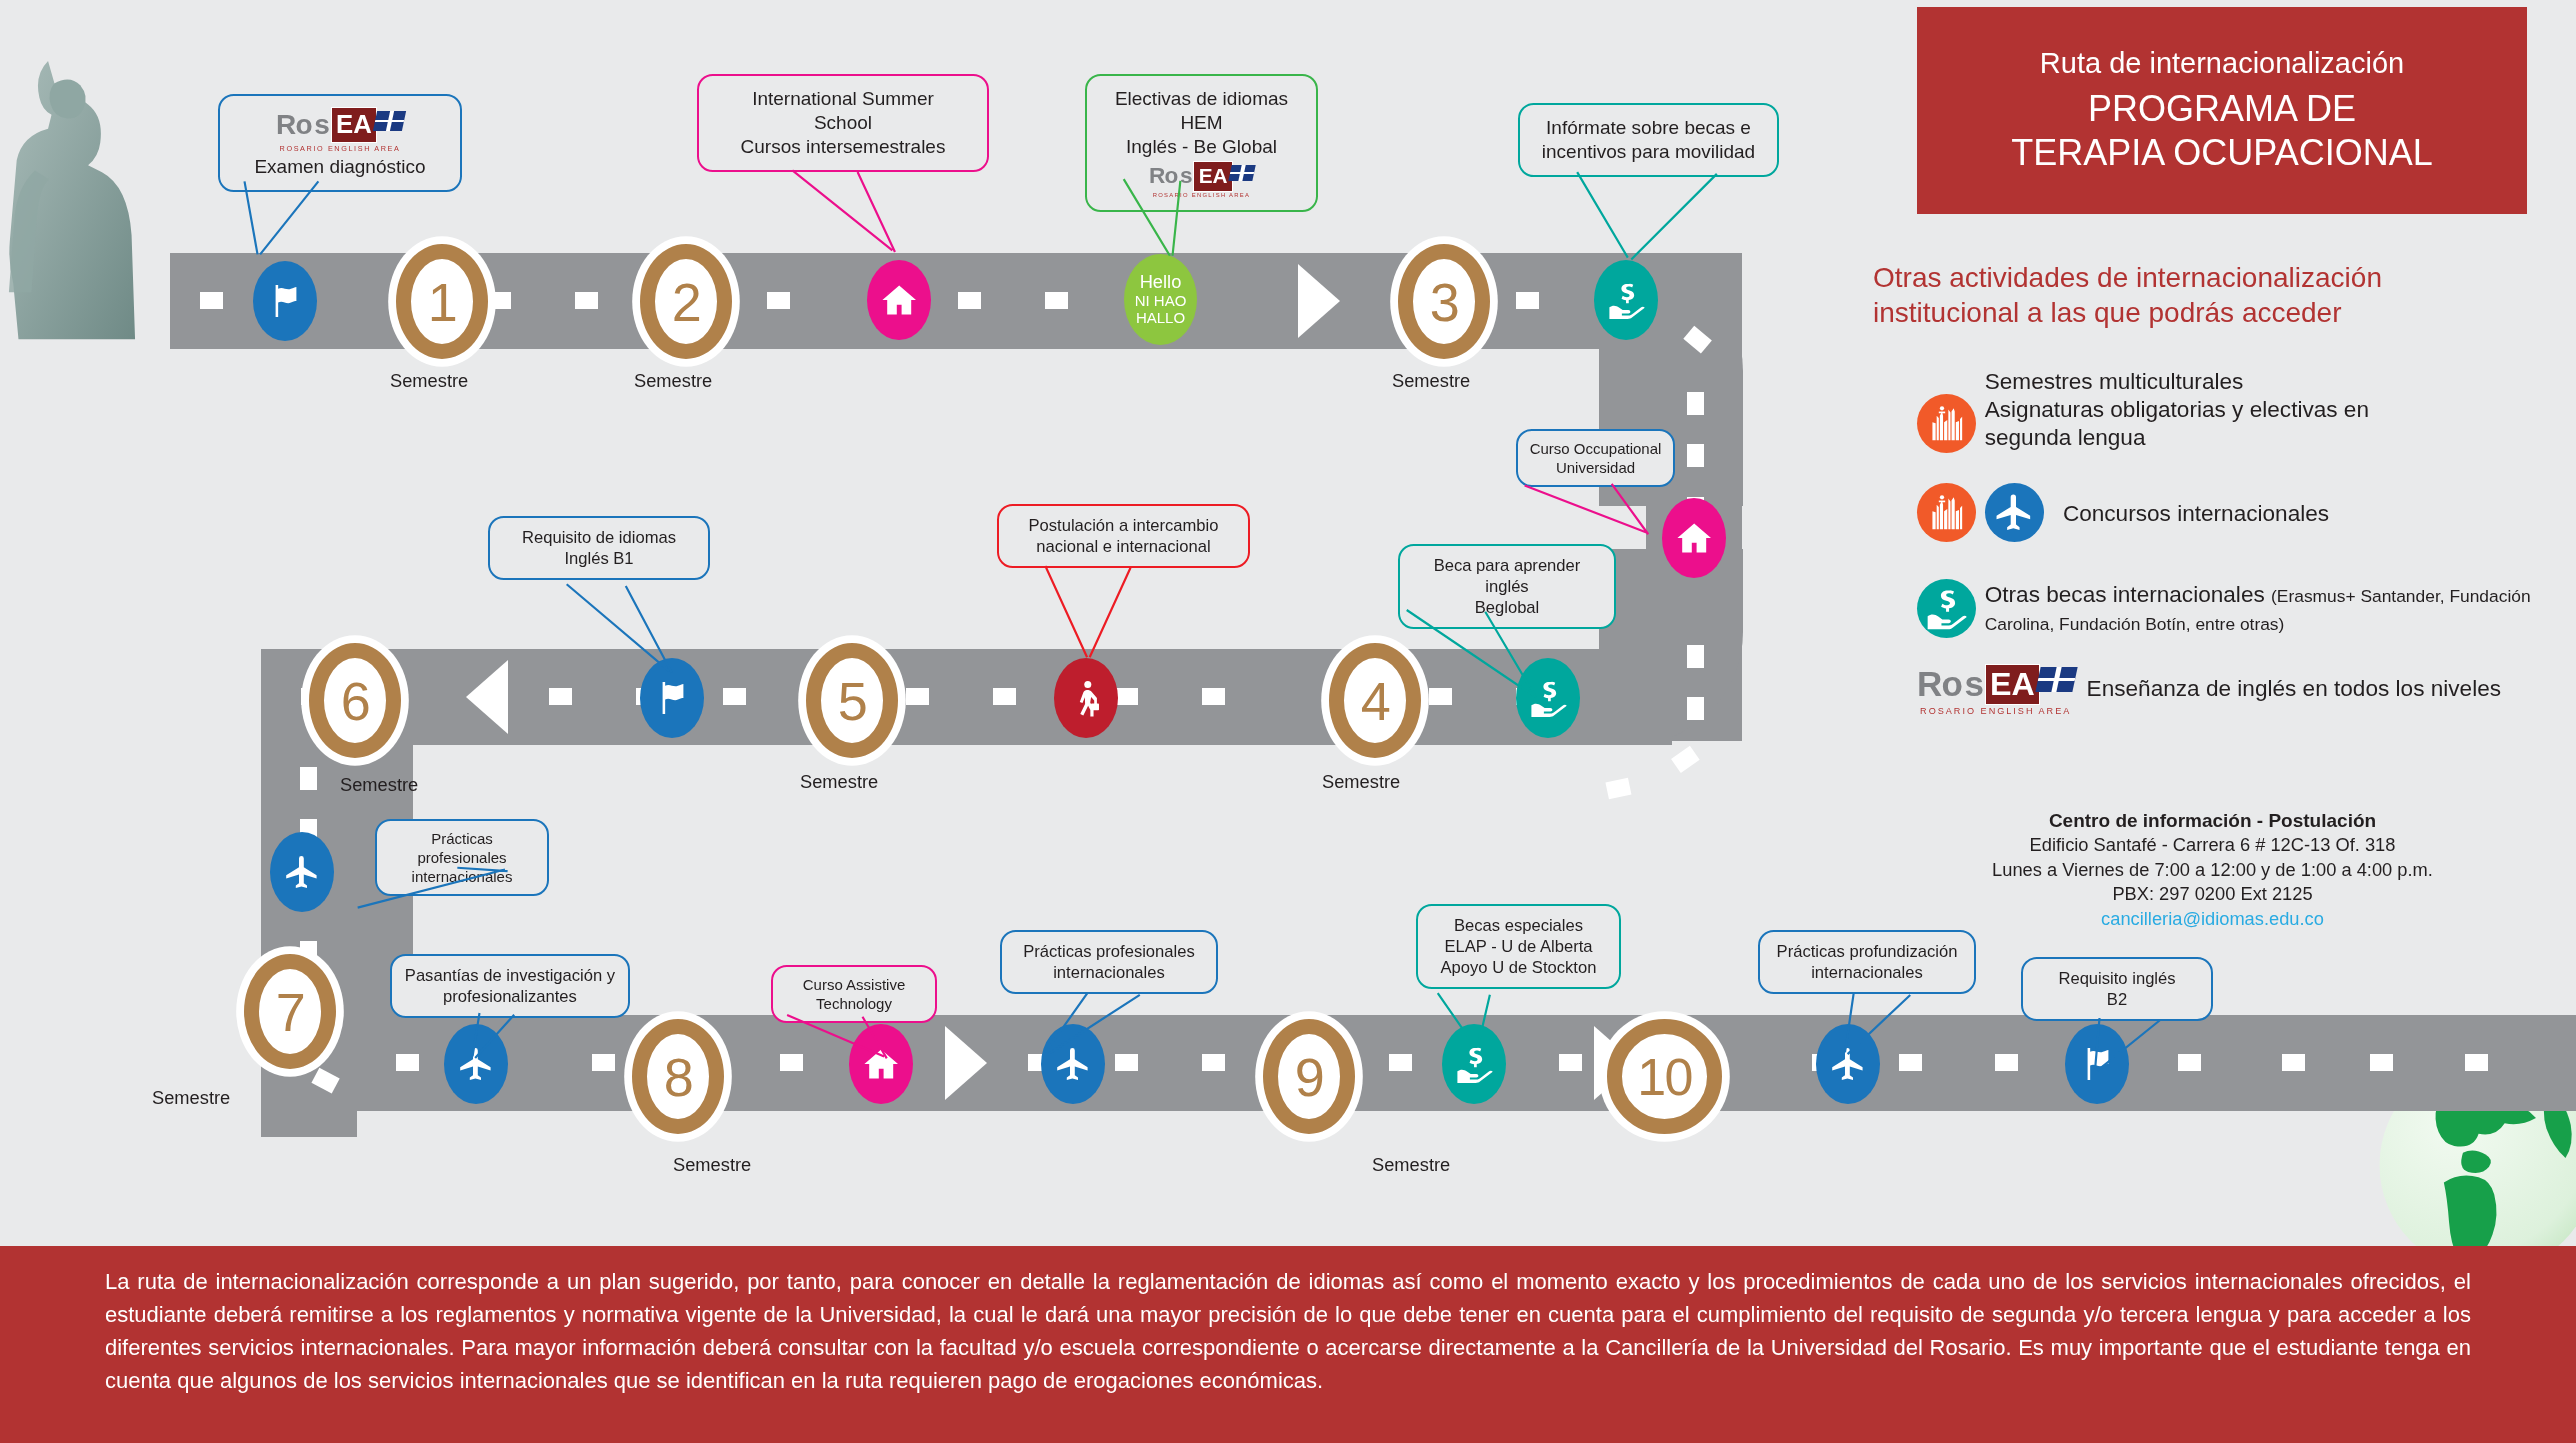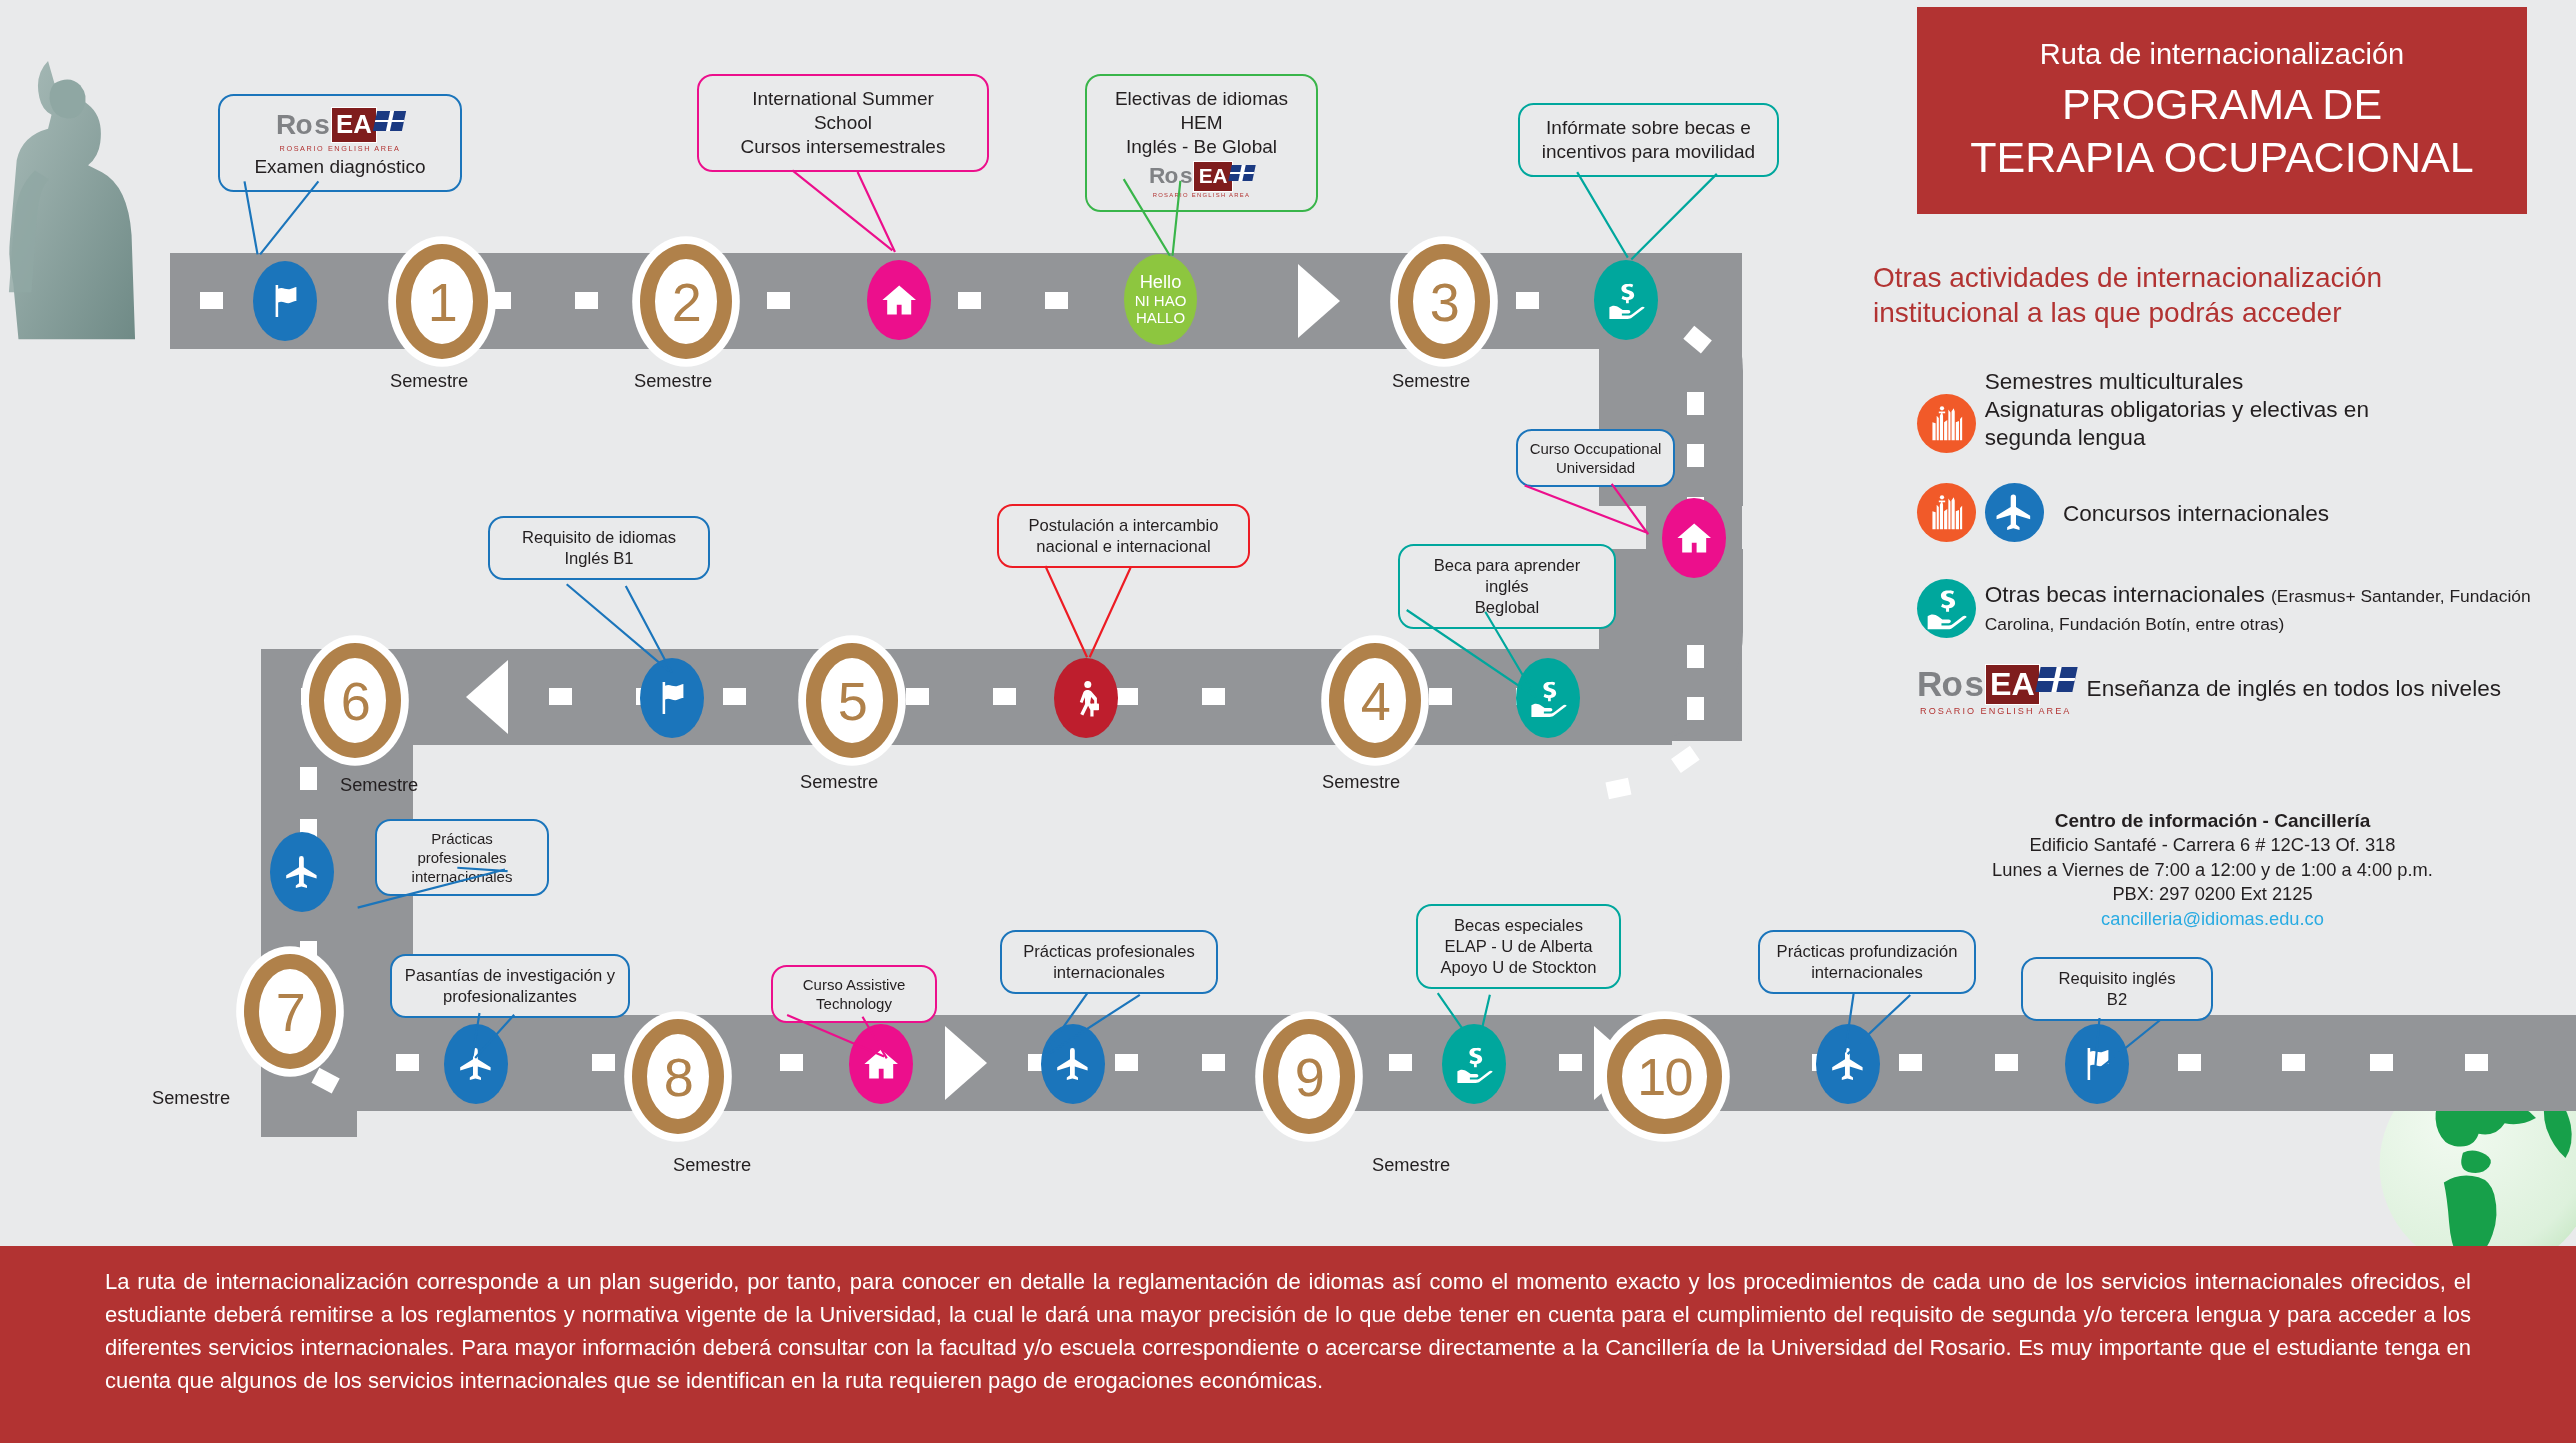--- a/index.html
+++ b/index.html
@@ -94,21 +94,21 @@
   .leader { position:absolute; overflow:visible; pointer-events:none; }
   .leader path { fill:none; stroke-width:2.5; }
 
   
   .titlebox {
     position:absolute; left:1917px; top:7px; width:610px; height:207px;
     background:#b23332; color:#ffffff; display:flex; flex-direction:column;
     align-items:center; justify-content:center; text-align:center;
   }
   .titlebox .t1 { font-size:29px; font-weight:400; margin-bottom:7px; }
-  .titlebox .t2 { font-size:43px; font-weight:400; line-height:1.22; }
+  .titlebox .t2 { font-size:36px; font-weight:400; line-height:1.22; }
 
   .subhead {
     position:absolute; left:1873px; top:260px; width:645px;
     color:#b23332; font-size:28px; line-height:1.25;
   }
 
   .actlist { position:absolute; left:1917px; top:364px; width:627px; }
   .actrow { display:flex; align-items:flex-end; margin-bottom:30px; }
   .actrow .icons { display:flex; flex-shrink:0; }
   .actico {
@@ -664,21 +664,21 @@
           </span>
           <span class="rosea-sub">ROSARIO ENGLISH AREA</span>
         </span>
       </div>
       <div class="acttext" style="padding-top:0">Enseñanza de inglés en todos los niveles</div>
     </div>
 
   </div>
 
   <div class="contact">
-    <div class="b">Centro de información - Cancillería</div>
+    <div class="b">Centro de información - Postulación</div>
     <div>Edificio Santafé - Carrera 6 # 12C-13 Of. 318</div>
     <div>Lunes a Viernes de 7:00 a 12:00 y de 1:00 a 4:00 p.m.</div>
     <div>PBX: 297 0200 Ext 2125</div>
     <div class="mail">cancilleria@idiomas.edu.co</div>
   </div>
 
   <div class="footer">
     <p>La ruta de internacionalización corresponde a un plan sugerido, por tanto, para conocer en detalle la reglamentación de idiomas así como el momento exacto y los procedimientos de cada uno de los servicios internacionales ofrecidos, el estudiante deberá remitirse a los reglamentos y normativa vigente de la Universidad, la cual le dará una mayor precisión de lo que debe tener en cuenta  para el cumplimiento del requisito de segunda y/o tercera lengua y para acceder a los diferentes servicios internacionales.  Para mayor información deberá consultar con la facultad y/o escuela correspondiente o acercarse directamente a la Cancillería de la Universidad del Rosario.  Es muy importante que el estudiante tenga en cuenta que algunos de los servicios internacionales que se identifican en la ruta requieren pago de erogaciones económicas.</p>
   </div>
 

